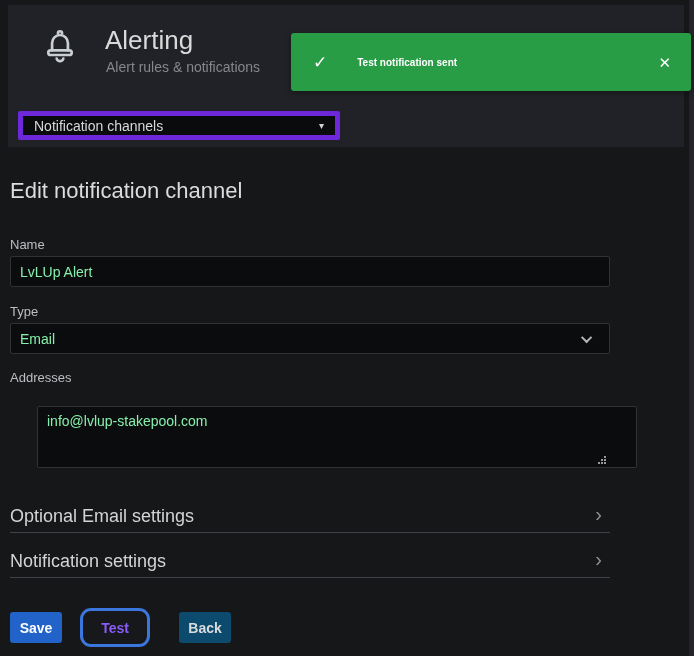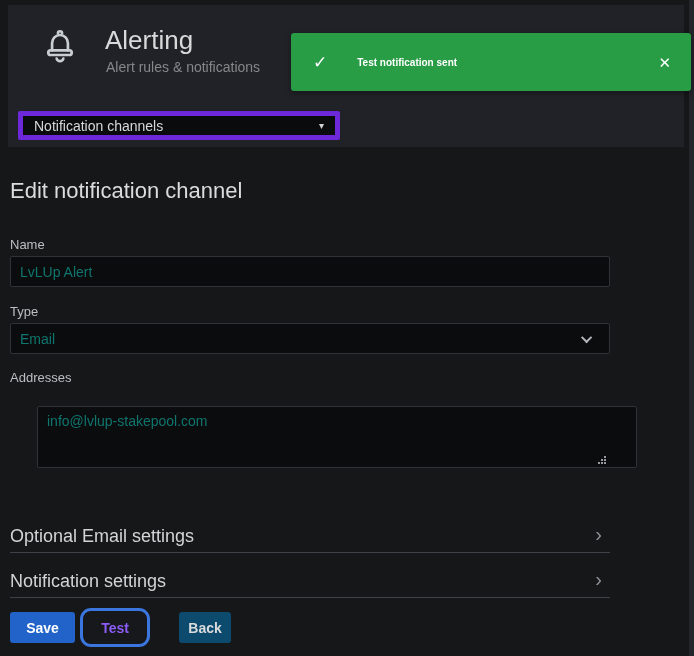--- a/index.html
+++ b/index.html
@@ -33,48 +33,48 @@
   .form-heading { position:absolute; left:10px; top:178px; font-size:22px; font-weight:400; color:#dbdcdd; }
 
   .field-label { position:absolute; left:10px; font-size:13px; color:#bcbec1; }
   .lbl-name { top:237px; }
   .lbl-type { top:304px; }
   .lbl-addresses { top:370px; }
   .field-help { position:absolute; left:10px; top:388px; font-size:13px; color:#75777c; }
 
   .text-input, .select-box, .textarea-wrap textarea {
     background:#0b0c0e; border:1px solid #2f3237; border-radius:2px;
-    color:#0f766e; font-size:14px; font-family:inherit; }
+    color:#86efac; font-size:14px; font-family:inherit; }
   .text-input { position:absolute; left:10px; top:256px; width:600px; height:31px; padding:0 9px; }
 
   .select-box { position:absolute; left:10px; top:323px; width:600px; height:31px;
     display:flex; align-items:center; padding:0 9px; cursor:pointer; }
   .chev-down { margin-left:auto; margin-right:8px; width:8px; height:8px;
     border-left:2px solid #b4b6b9; border-bottom:2px solid #b4b6b9;
     transform:rotate(-45deg) translateY(-2px); }
 
   .textarea-wrap { position:absolute; left:10px; top:406px; width:600px; height:62px; }
   .textarea-wrap textarea { width:600px; height:62px; padding:6px 9px; resize:none; display:block;margin-left:27px; }
   .resize-dots { position:absolute; right:4px; bottom:4px; width:2px; height:2px; background:#97999d;
     box-shadow:-3px 0 0 #97999d, -6px 0 0 #97999d, 0 -3px 0 #97999d, 0 -6px 0 #97999d, -3px -3px 0 #97999d;
     cursor:nwse-resize; }
 
   
   .section-row { position:absolute; left:10px; width:600px; height:33px;
-    display:flex; align-items:center; border-bottom:1px solid #3e4147; cursor:pointer;margin-top:20px; }
+    display:flex; align-items:center; border-bottom:1px solid #3e4147; cursor:pointer; }
   .row-1 { top:500px; }
   .row-2 { top:545px; }
   .section-label { font-size:18px; color:#d3d4d6; }
   .chev-right { margin-left:auto; margin-right:8px; font-size:20px; color:#909398; line-height:1;
     transform:translateY(-2px); }
 
   
   .btn { position:absolute; top:612px; height:31px; border:none; border-radius:3px;
     font-family:inherit; font-size:14px; font-weight:700; cursor:pointer; }
-  .btn-save { left:10px; width:65px; background:#2163c8; color:#ffffff; }
+  .btn-save { left:10px; width:52px; background:#2163c8; color:#ffffff; }
   .btn-test { left:84px; width:62px; background:#17181c; color:#8b5cf6;
     outline:3px solid #3a76dd; outline-offset:1px;border-radius:7px; }
   .btn-back { left:153px; width:52px; background:#0c4a6e; color:#dadbdc;margin-left:26px; }
 
   
   .scrollbar { position:absolute; right:0; top:0; width:5px; height:656px; background:#23252b; z-index:2; }
 </style>
 </head>
 <body>
 

